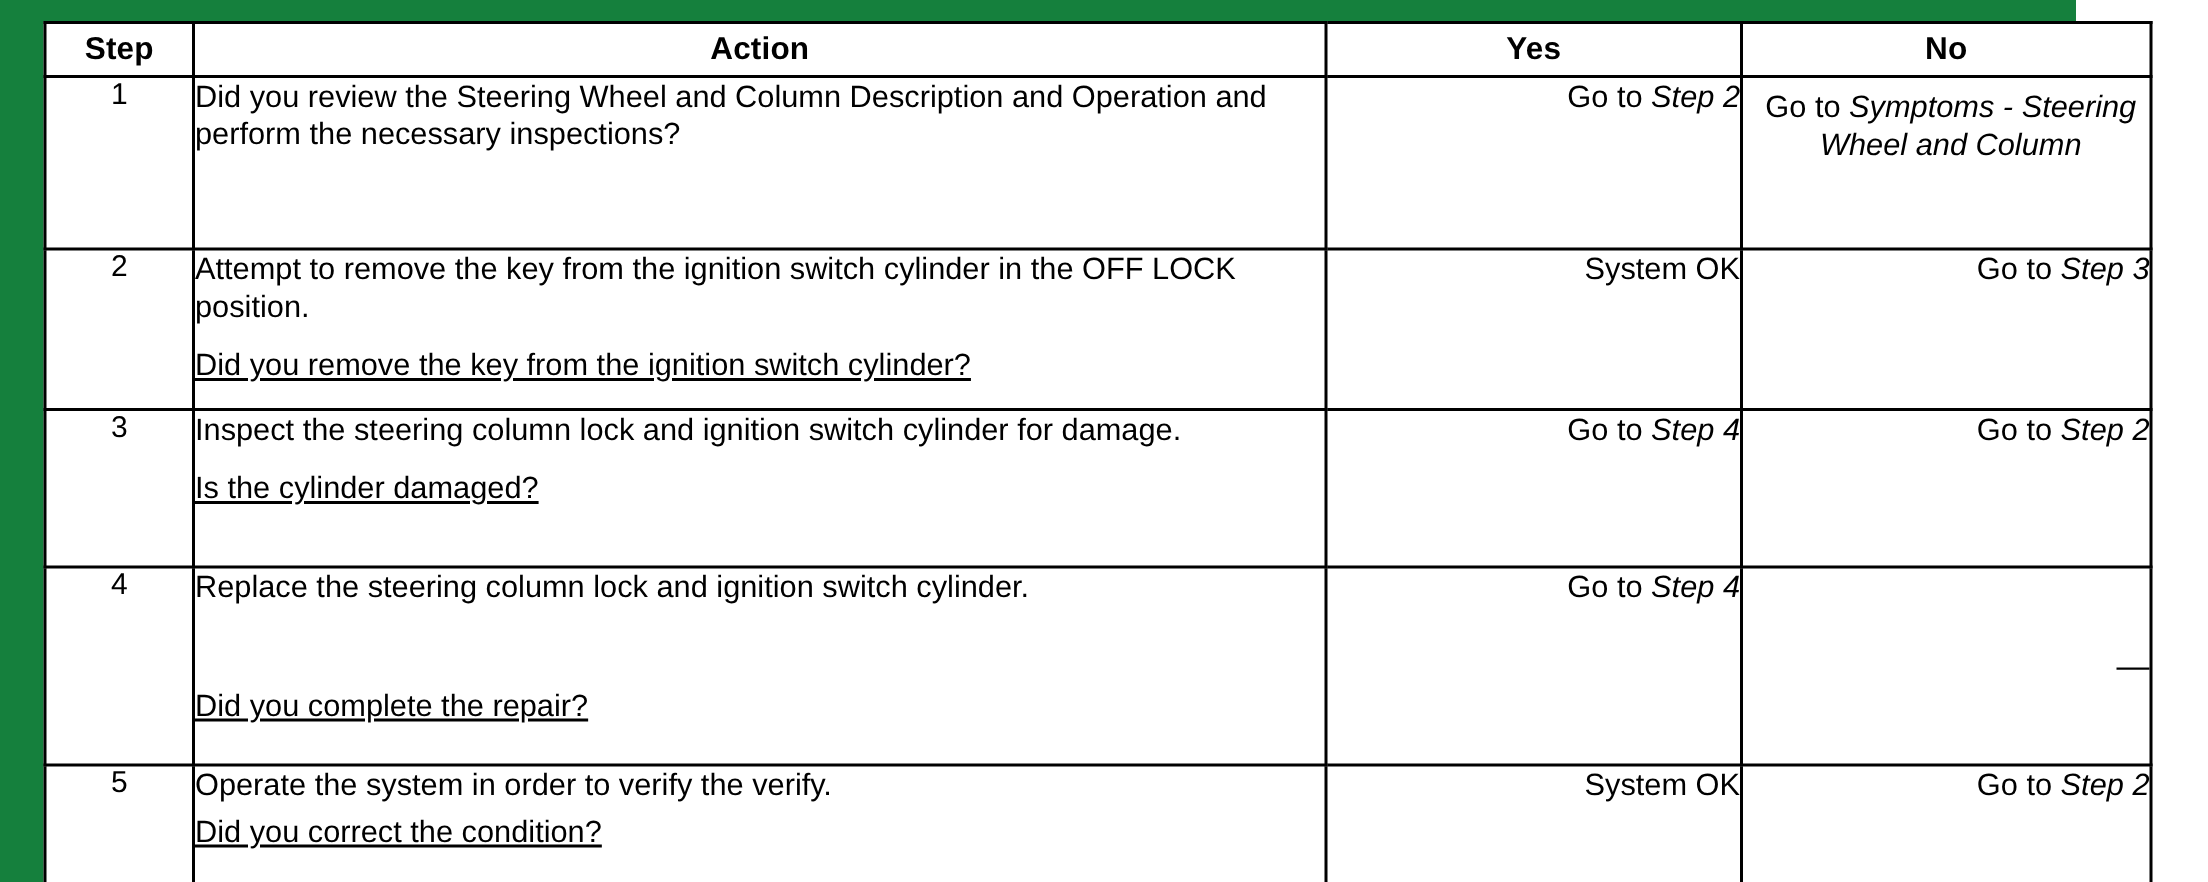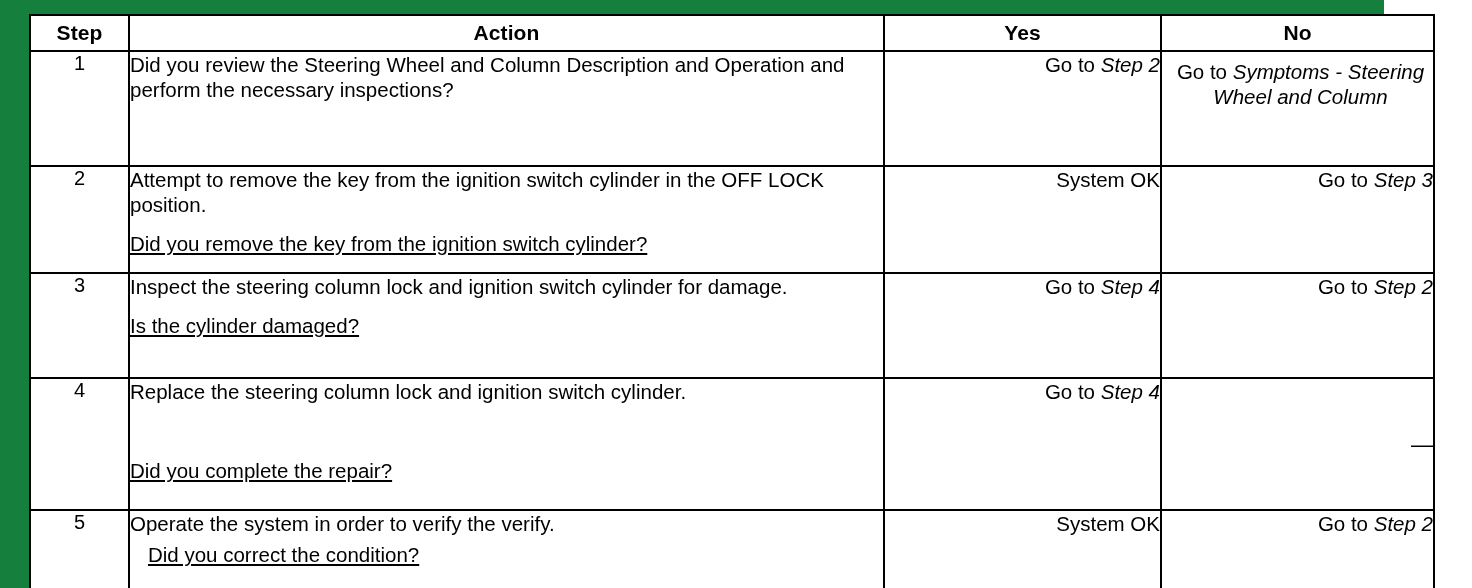--- a/index.html
+++ b/index.html
@@ -68,21 +68,20 @@
   }
   td.action .line2 {
     margin-top: 14px;
     text-decoration: underline;
   }
   td.action .line2.gap-big {
     margin-top: 54px;
   }
   td.action .line2.gap-small {
     margin-top: 6px;
-    padding-left: 18px;
   }
 
   
   td.ans {
     font-size: 20.5px;
     vertical-align: bottom;
     text-align: right;
     padding: 0 6px 10px 6px;
     line-height: 1.22;
   }

